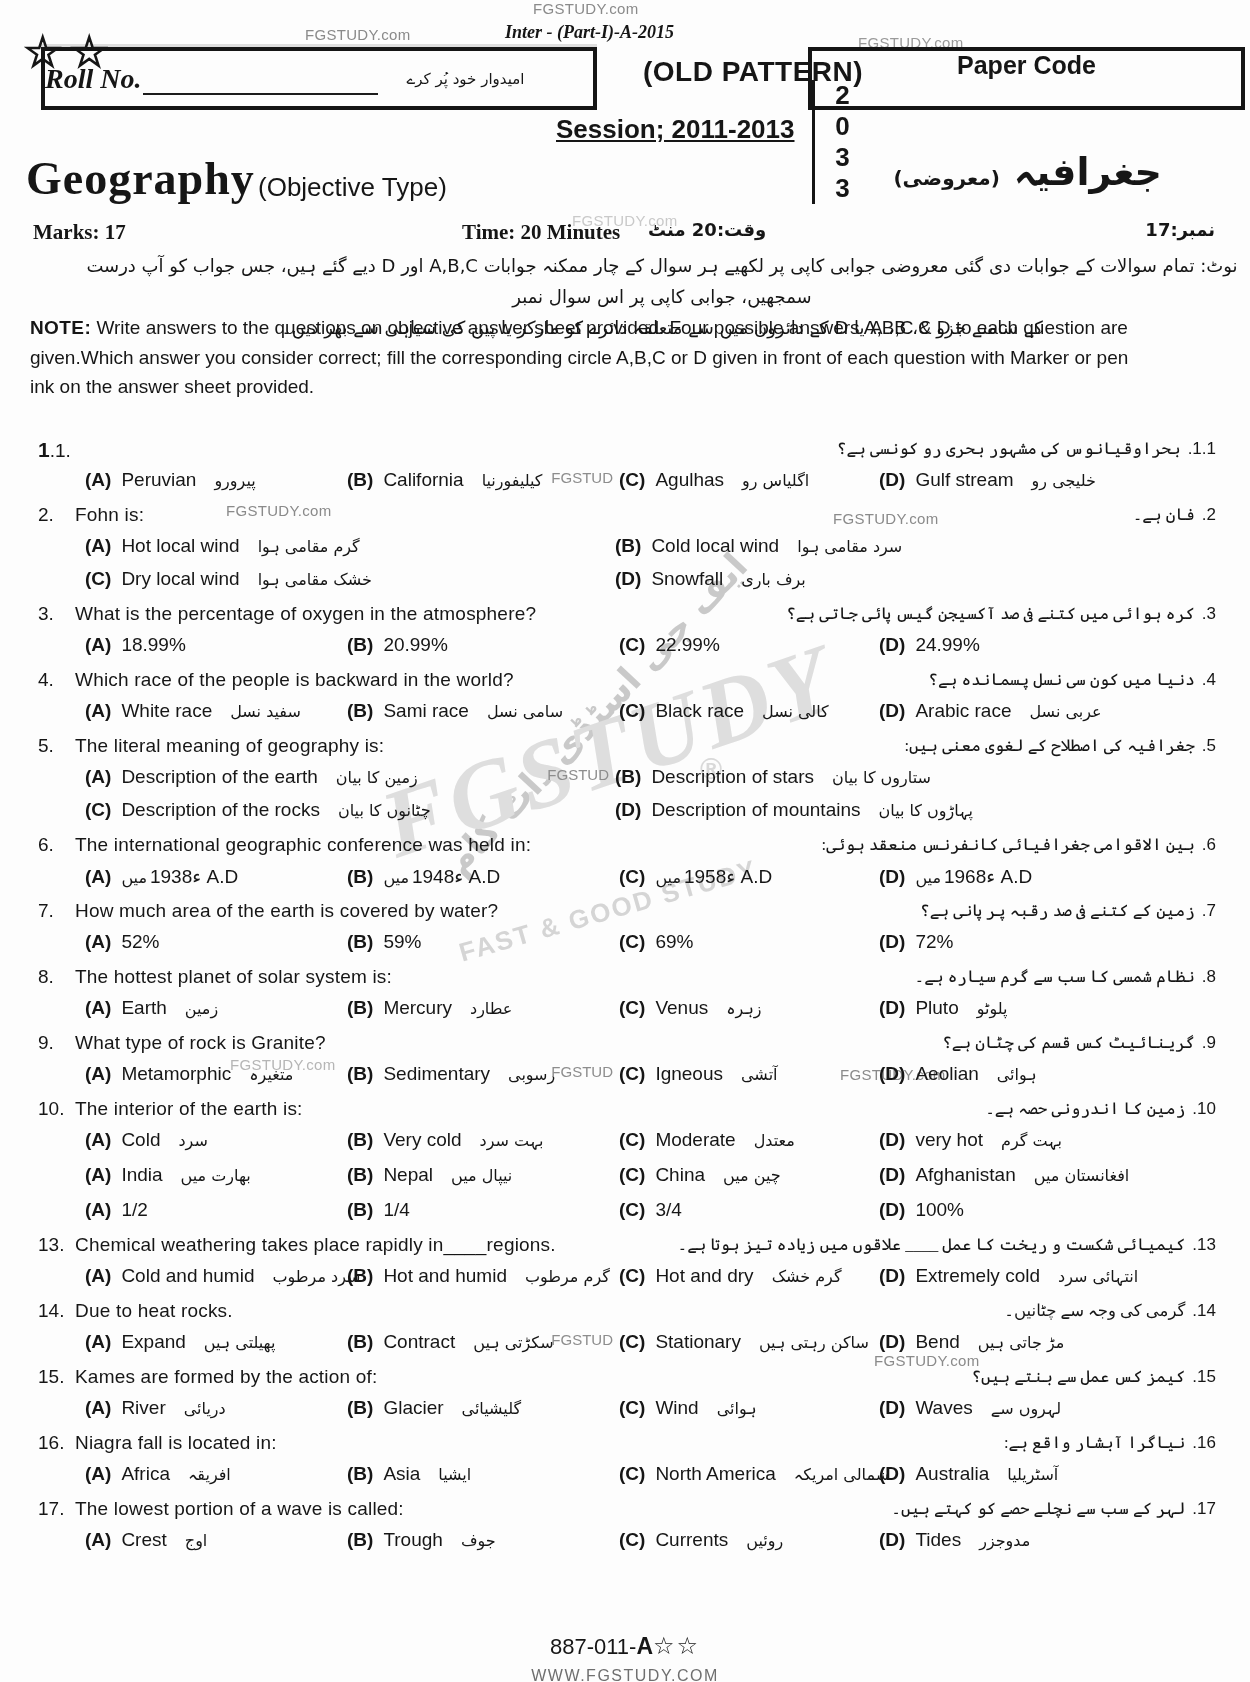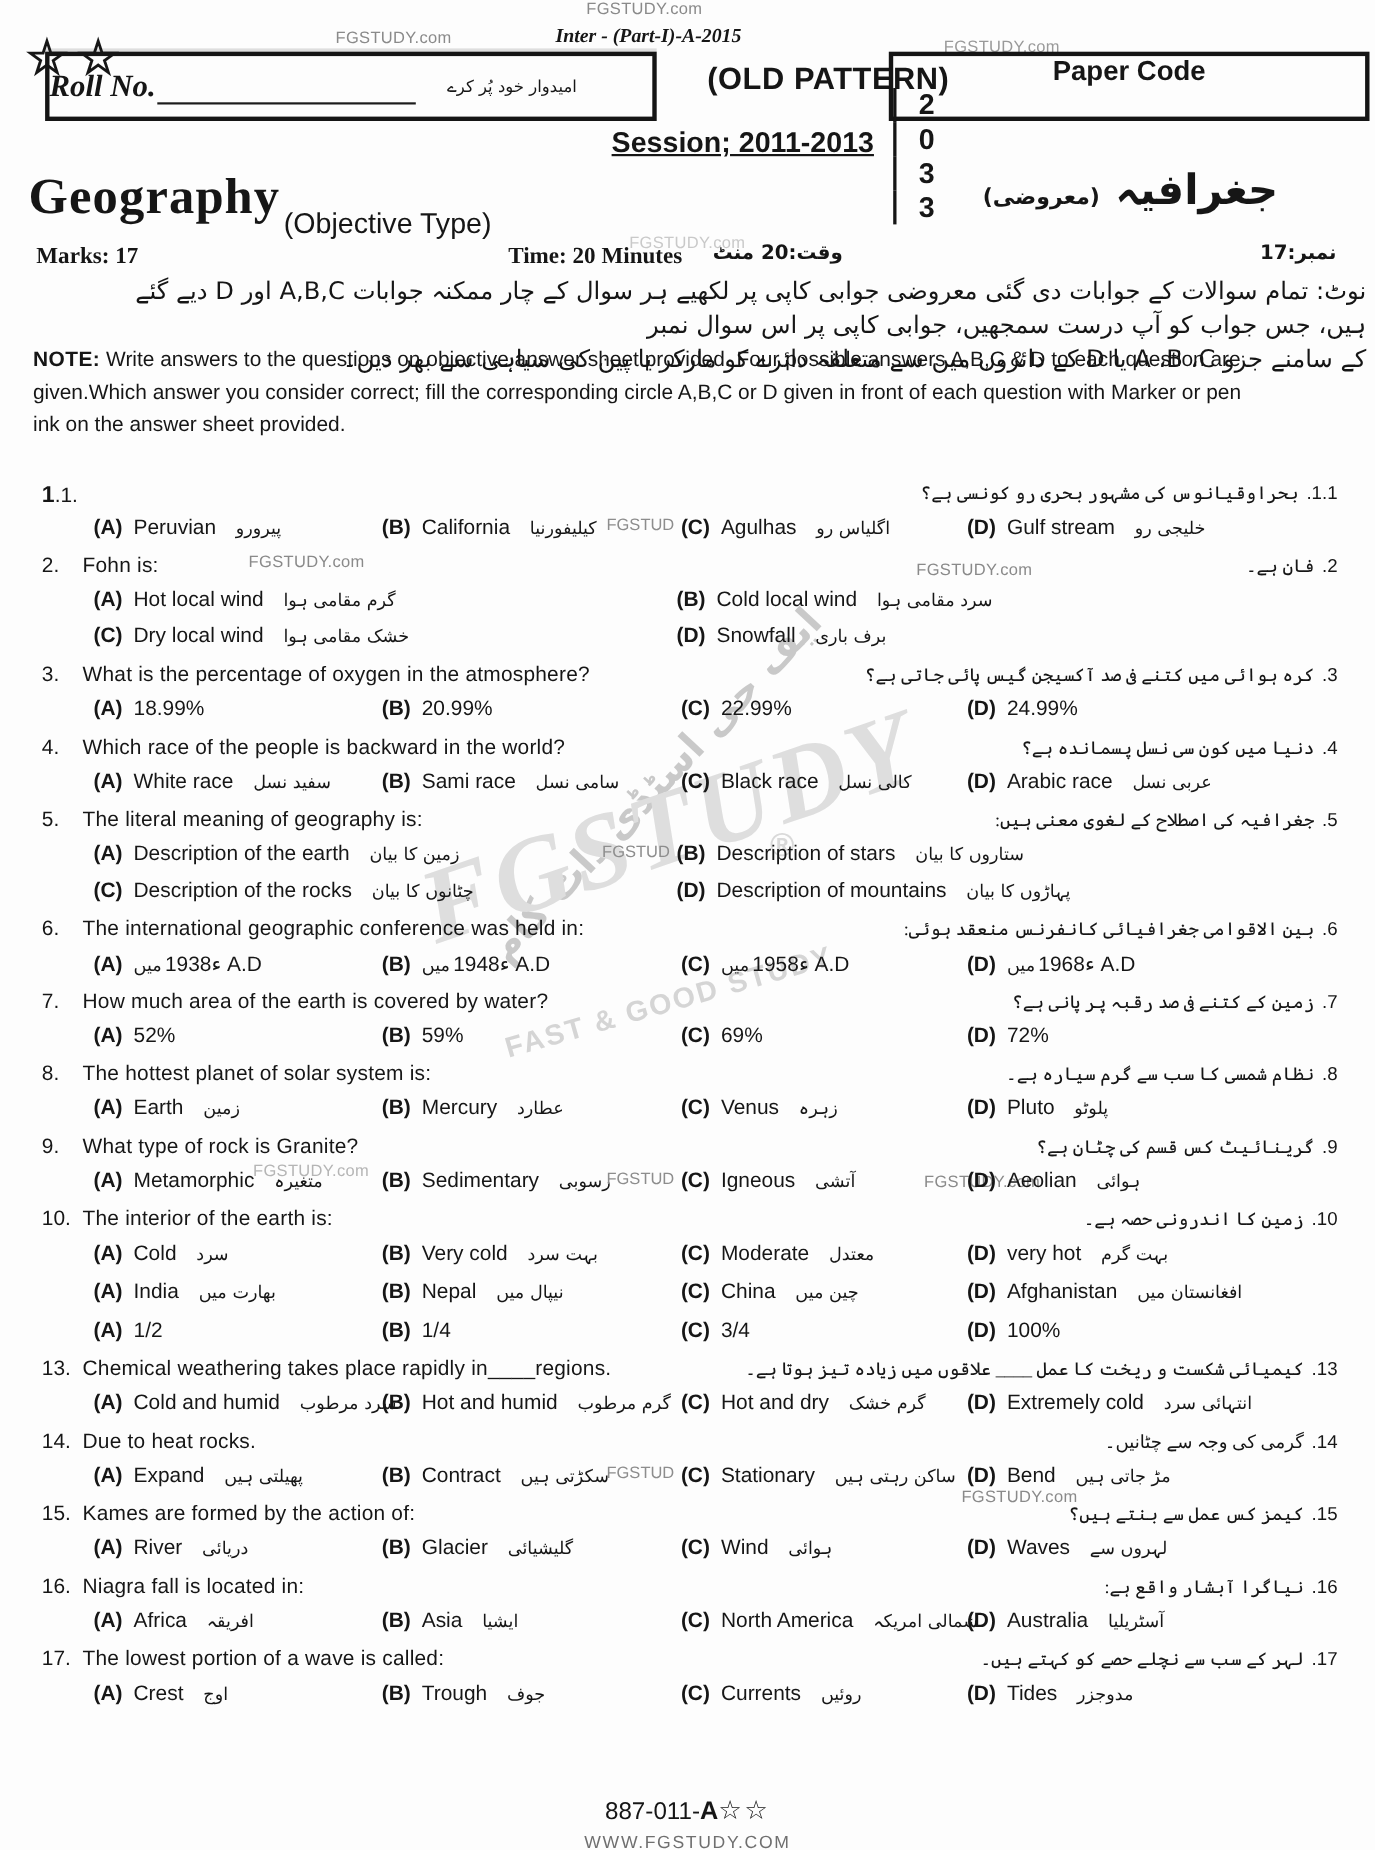--- a/index.html
+++ b/index.html
@@ -28,21 +28,21 @@
   .pcbox{left:808px;top:47px;width:437px;height:63px;border:4px solid #151515;display:flex;box-sizing:border-box;z-index:2;flex-direction:column;}
   .pclabel{flex:1;display:flex;align-items:center;justify-content:center;font-weight:bold;font-size:25px;}
   .pccell{width:55px;border-left:3px solid #151515;display:flex;align-items:center;justify-content:center;
           font-weight:bold;font-size:26px;}
   .subject-en{font-family:"Liberation Serif",serif;font-weight:bold;font-size:46px;letter-spacing:1px;z-index:2;}
   .subject-type{font-size:26px;z-index:2;}
   .subject-ur{right:88px;top:150px;font-size:38px;font-weight:bold;direction:rtl;z-index:2;}
   .subject-ur .paren{font-size:20px;font-weight:bold;margin-right:14px;}
   .marks,.time-en{font-family:"Liberation Serif",serif;font-weight:bold;font-size:21px;z-index:2;}
   .time-ur,.num-ur{font-weight:bold;font-size:18px;direction:rtl;z-index:2;}
-  .urnote{right:8px;top:250px;width:1160px;text-align:right;direction:rtl;font-size:22px;line-height:31px;z-index:2;white-space:normal;}
+  .urnote{right:8px;top:250px;width:1160px;text-align:center;direction:rtl;font-size:18px;line-height:31px;z-index:2;white-space:normal;}
   .ennote{left:30px;top:313px;width:1122px;font-size:19px;line-height:29.5px;z-index:2;white-space:normal;}
   .ennote b{letter-spacing:.4px;}
 
   
   #questions{position:absolute;left:38px;top:438px;width:1178px;z-index:2;}
   .q{margin-bottom:2px;}
   .q-line{position:relative;display:flex;align-items:baseline;height:31px;font-size:19px;}
   .qno{min-width:37px;}
   .q1 .qno{min-width:48px;}
   .q1 .qno b{font-size:21px;}
@@ -100,21 +100,21 @@
 
   <div class="abs pcbox">
     <div class="pclabel">Paper Code</div>
     <div class="pccell">2</div>
     <div class="pccell">0</div>
     <div class="pccell">3</div>
     <div class="pccell">3</div>
   </div>
 
   <div class="abs subject-en" style="left:26px;top:152px;">Geography</div>
-  <div class="abs subject-type" style="left:258px;top:172px;margin-top:16px;">(Objective Type)</div>
+  <div class="abs subject-type" style="left:258px;top:172px;">(Objective Type)</div>
   <div class="abs subject-ur ur">
     <span>جغرافیہ</span><span class="paren">(معروضی)</span>
   </div>
 
   <div class="abs marks" style="left:33px;top:220px;">Marks: 17</div>
   <div class="abs time-en" style="left:462px;top:220px;">Time: 20 Minutes</div>
   <div class="abs time-ur ur" style="left:648px;top:219px;">وقت:20 منٹ</div>
   <div class="abs num-ur ur" style="right:35px;top:219px;">نمبر:17</div>
 
   <div class="abs urnote ur">

